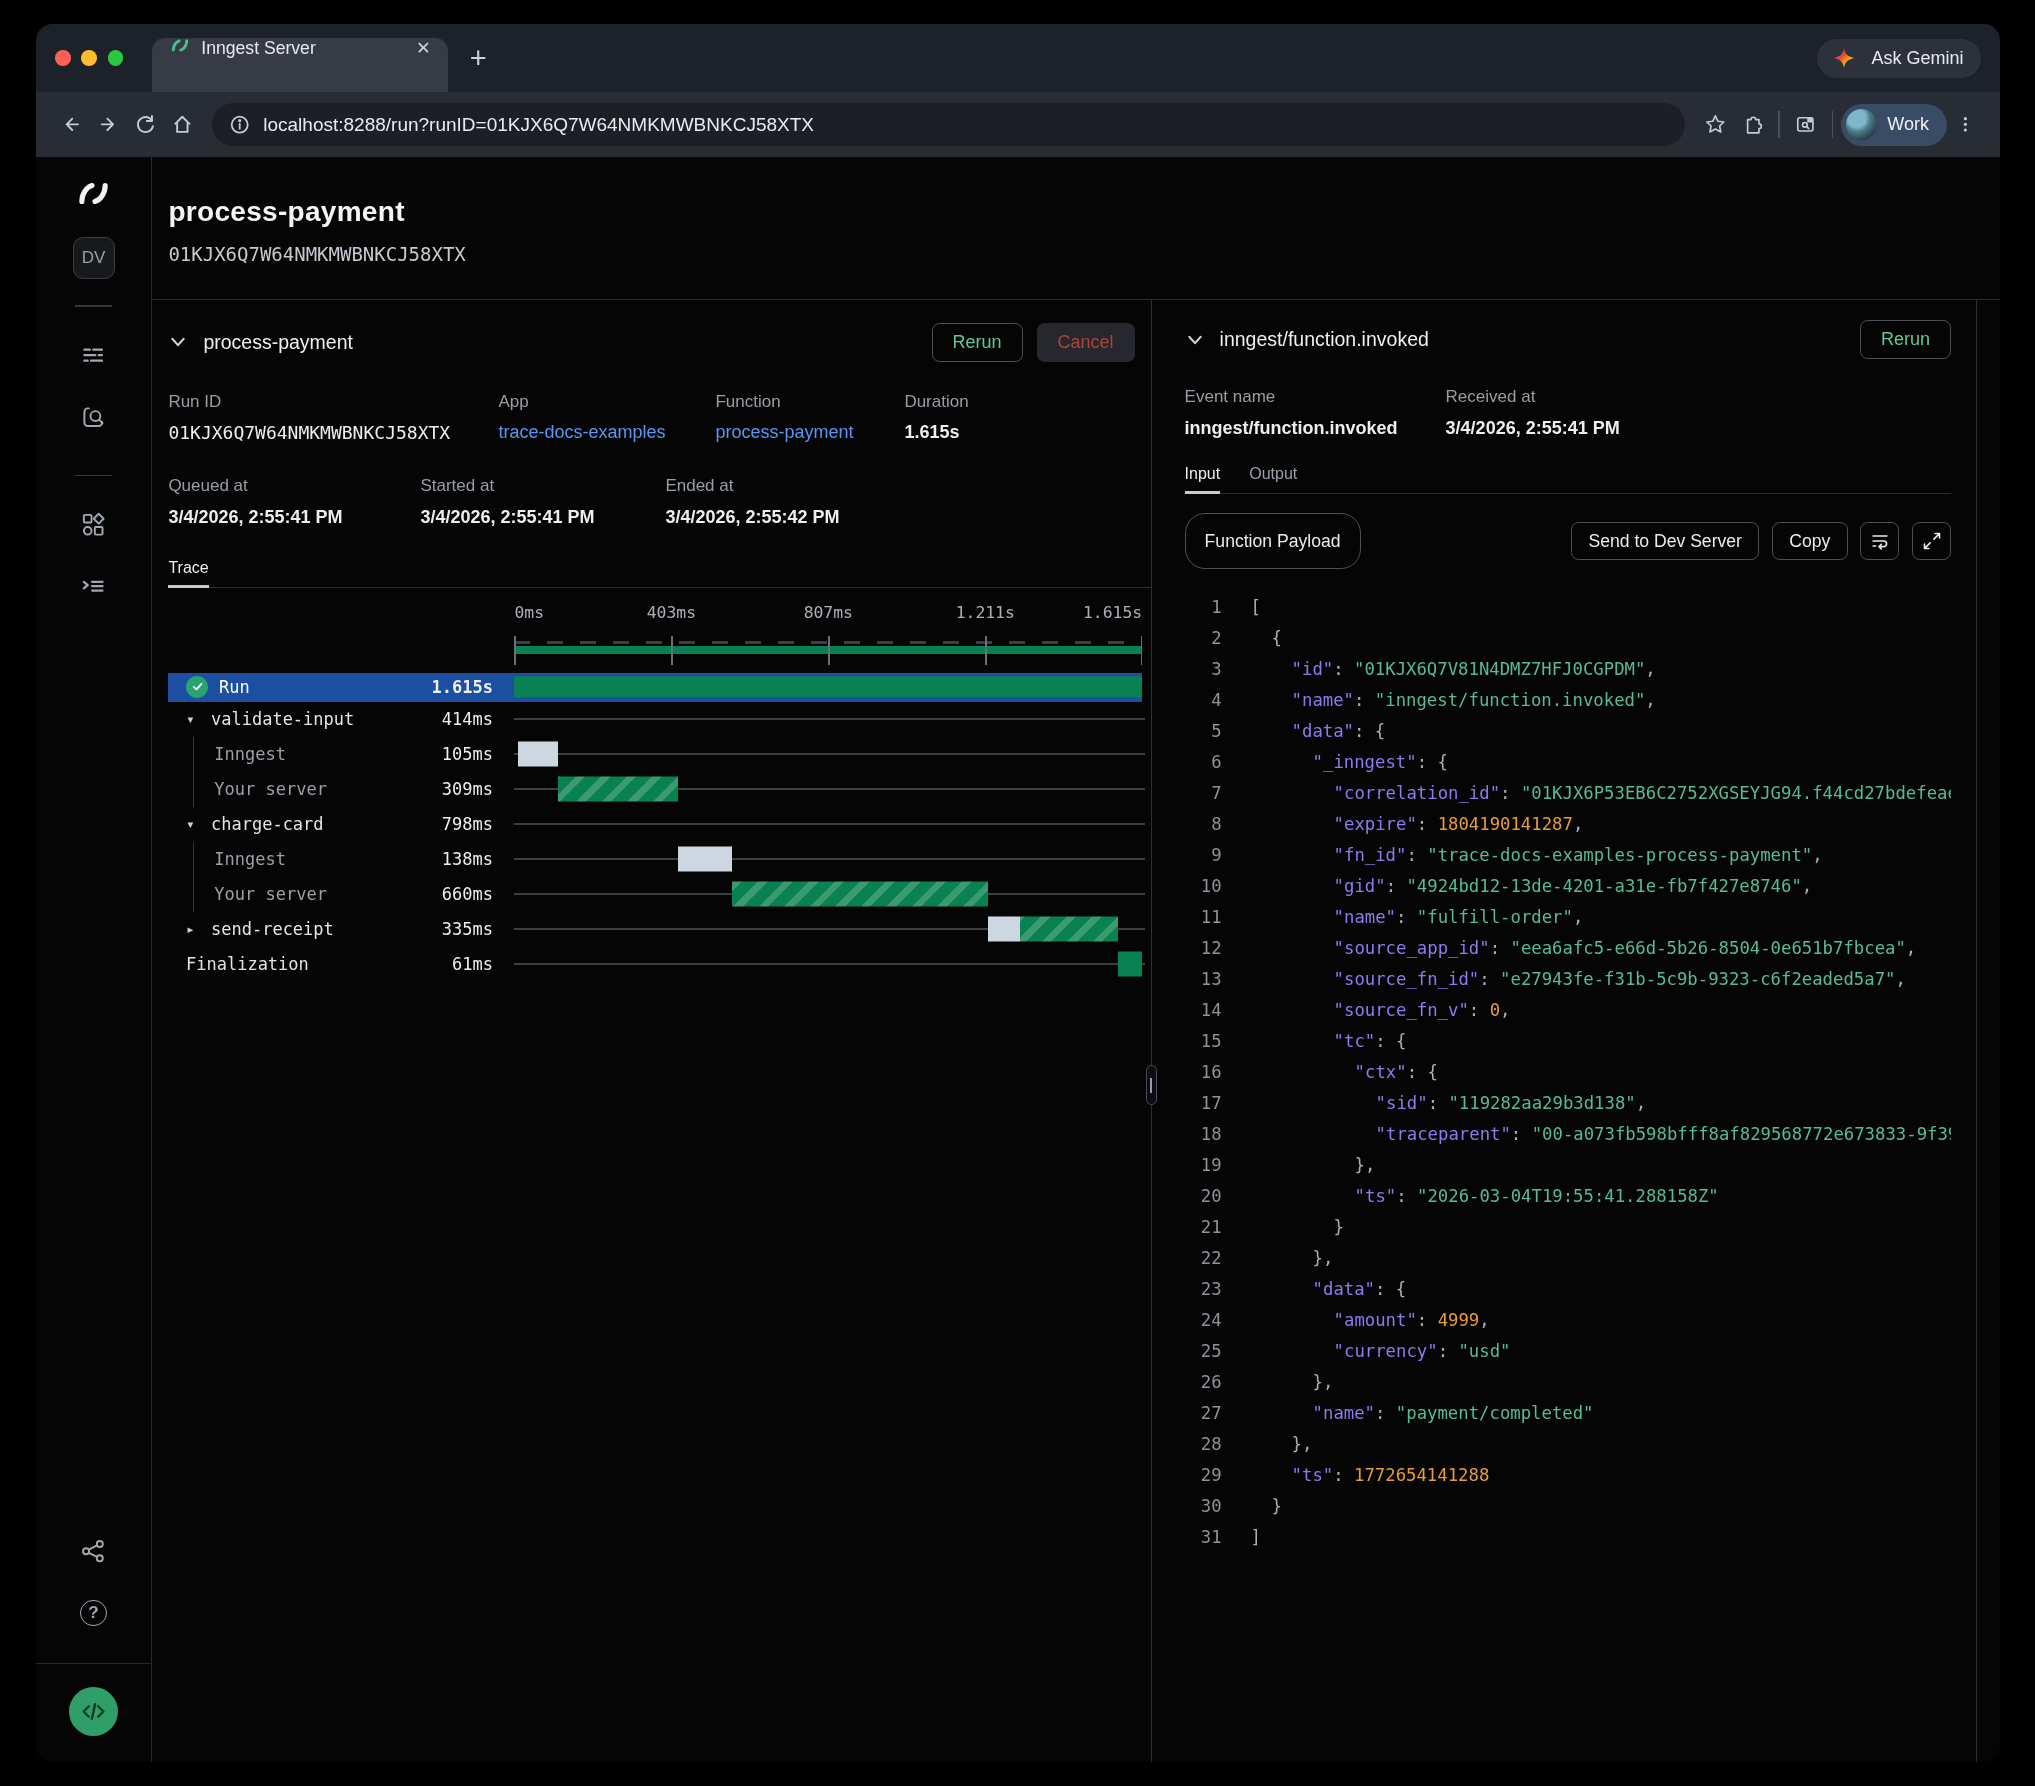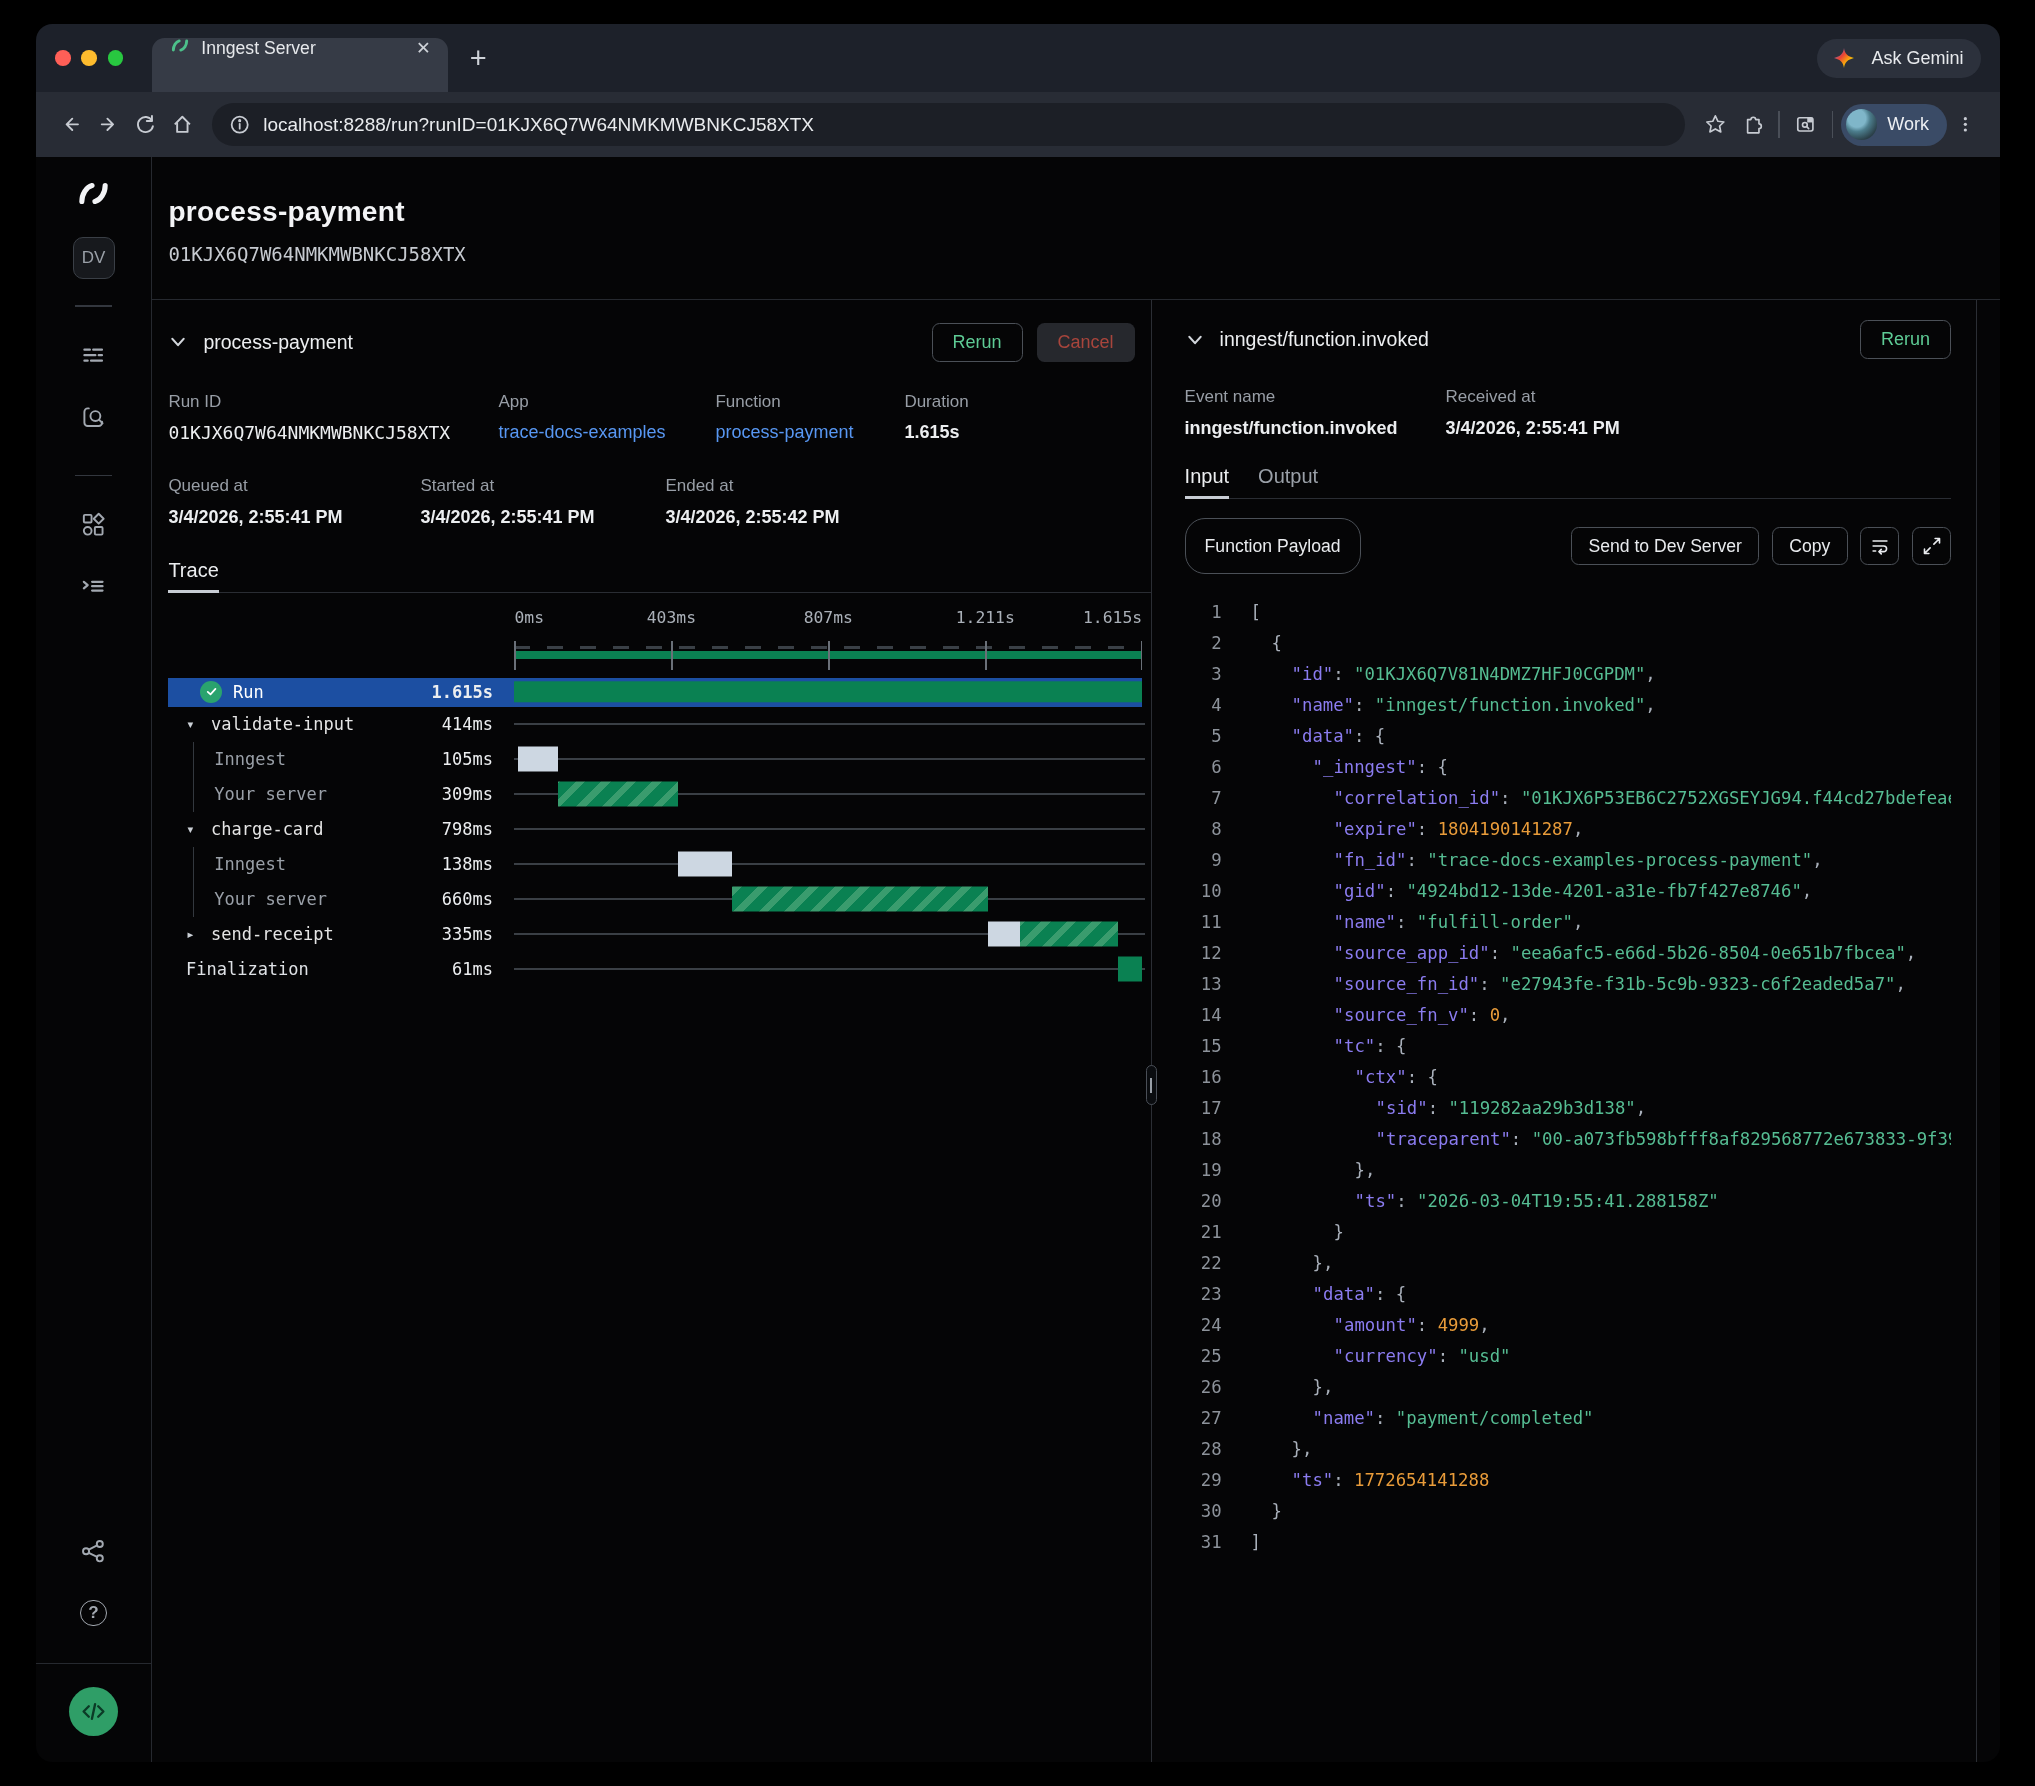--- a/index.html
+++ b/index.html
@@ -84,41 +84,41 @@
   .meta.g1 { grid-template-columns:330px 217px 189px 1fr; margin-top:30px; }
   .meta.g2 { grid-template-columns:252px 245px 1fr; margin-top:33px; }
   .meta.g3 { grid-template-columns:261px 330px 1fr; margin-top:28px; }
   .meta-label { font-size:17px; color:#989ea6; }
   .meta-value { margin-top:10.7px; font-size:18px; color:#eceef0; }
   .meta-value.mono { font-family:"DejaVu Sans Mono", monospace; }
   .meta-value.link { color:var(--link_blue); }
   .meta-value.strong { font-weight:700; }
 
   .tabs-row { margin-top:31px; border-bottom:0.6px solid #2a2d33; display:flex; gap:29px; }
-  .tab-item { font-size:20px; color:#eceef0; padding-bottom:10px; position:relative; }
+  .tab-item { font-size:16px; color:#eceef0; padding-bottom:10px; position:relative; }
   .tab-item.active::after { content:""; position:absolute; left:0; bottom:-1.3px; width:100%; height:3.8px; background:#c8cdd4; }
   .tab-item.inactive { color:#9aa0a8; }
 
   .tl-head { display:flex; margin-top:15px; flex:none; }
   .tl-left { width:346px; flex:none; }
   .tl-axis { flex:1; margin-right:8.8px; position:relative; height:67px; }
   .axis-labels { position:relative; height:29px; font-family:"DejaVu Sans Mono", monospace; font-size:16.4px; color:#aab0b8; }
   .axis-labels span { position:absolute; top:0; white-space:nowrap; }
   .minimap { position:relative; height:38px; }
   .mini-dash { position:absolute; left:0; right:0; top:8.8px; height:3.1px;
     background:repeating-linear-gradient(90deg,#3a4046 0 16.4px, transparent 16.4px 33px); }
   .mini-bar { position:absolute; left:0; right:0; top:14px; height:8.2px; background:var(--bar_green); }
   .mini-tick { position:absolute; top:3.8px; width:1.3px; height:29px; background:#6a7078; }
 
   .trace-rows { margin-top:2.5px; }
   .trow { display:flex; height:35px; margin-right:8.8px; align-items:stretch; }
   .trow.run { height:29px; background:var(--selected_row_blue); }
   .trow-left { width:346px; flex:none; display:flex; align-items:center; padding-left:17.6px;
     font-family:"DejaVu Sans Mono", monospace; font-size:17px; }
-  .trow.run .trow-left { padding-left:32px; }
+  .trow.run .trow-left { padding-left:18px; }
   .exp { width:25px; color:#ccd1d7; font-size:14.5px; flex:none; }
   .guide { width:1.3px; align-self:stretch; background:#33383e; margin:0 20px 0 7px; flex:none; }
   .rlabel { color:#e5e5e5; white-space:nowrap; }
   .rlabel.child { color:#9aa0a8; }
   .rlabel.plain { color:#dfe2e6; }
   .trow.run .rlabel { color:#fff; }
   .dur { margin-left:auto; padding-right:21.4px; color:#eceef0; white-space:nowrap; }
   .trow.run .dur { font-weight:700; }
   .check { width:22px; height:22px; border-radius:50%; background:#2aa36e; display:flex;
     align-items:center; justify-content:center; margin-right:10.7px; flex:none; }

